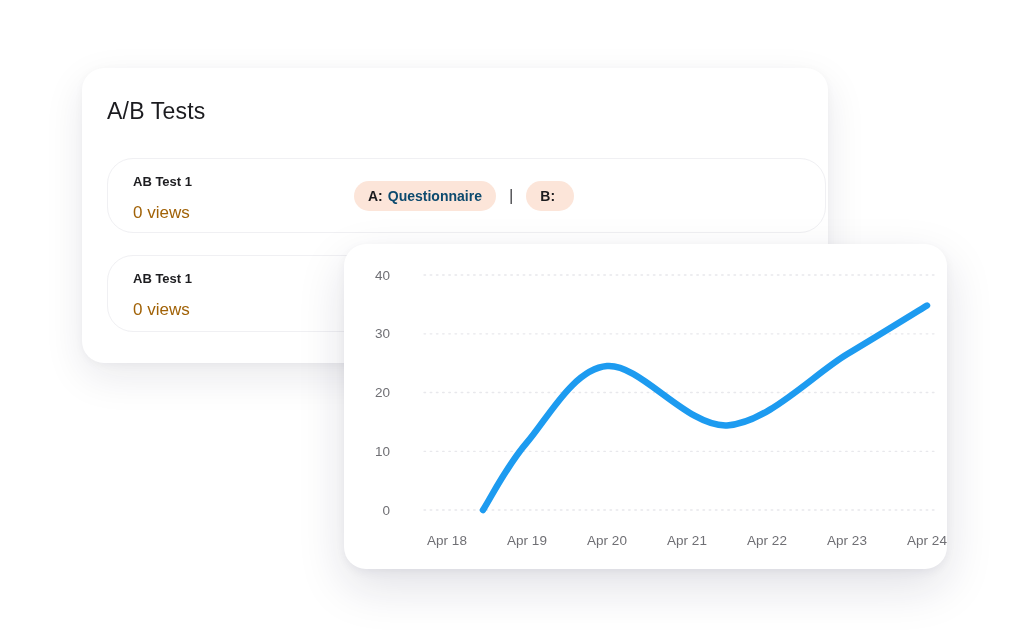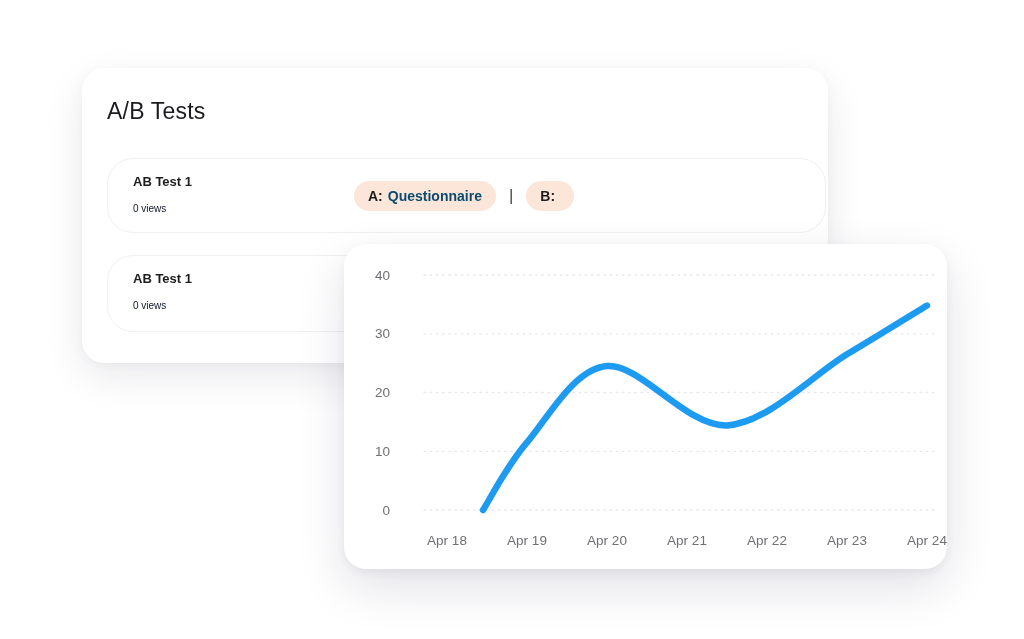--- a/index.html
+++ b/index.html
@@ -21,21 +21,21 @@
     font-size:23px;font-weight:500;color:#1b1b1f;letter-spacing:.2px;
   }
 
   .row{
     position:absolute;left:25px;width:719px;background:#ffffff;
     border:1px solid #f0f0f3;border-radius:26px;box-sizing:border-box;
   }
   .row-1{top:90px;height:75px;}
   .row-2{top:187px;height:77px;}
   .row-name{position:absolute;left:25px;top:15px;font-size:13px;font-weight:700;color:#1d1d20;}
-  .row-views{position:absolute;left:25px;top:44px;font-size:10px;font-weight:400;color:#0f172a;}
+  .row-views{position:absolute;left:25px;top:44px;font-size:17px;font-weight:400;color:#a16207;}
 
   .variants{
     position:absolute;left:246px;top:50%;transform:translateY(-50%);
     display:flex;align-items:center;gap:13px;
   }
   .badge{
     display:flex;align-items:center;height:30px;padding:0 14px;
     border-radius:15px;background:#fce5d9;font-size:14px;white-space:nowrap;
   }
   .badge-key{color:#1c1c1f;font-weight:700;margin-right:5px;}

